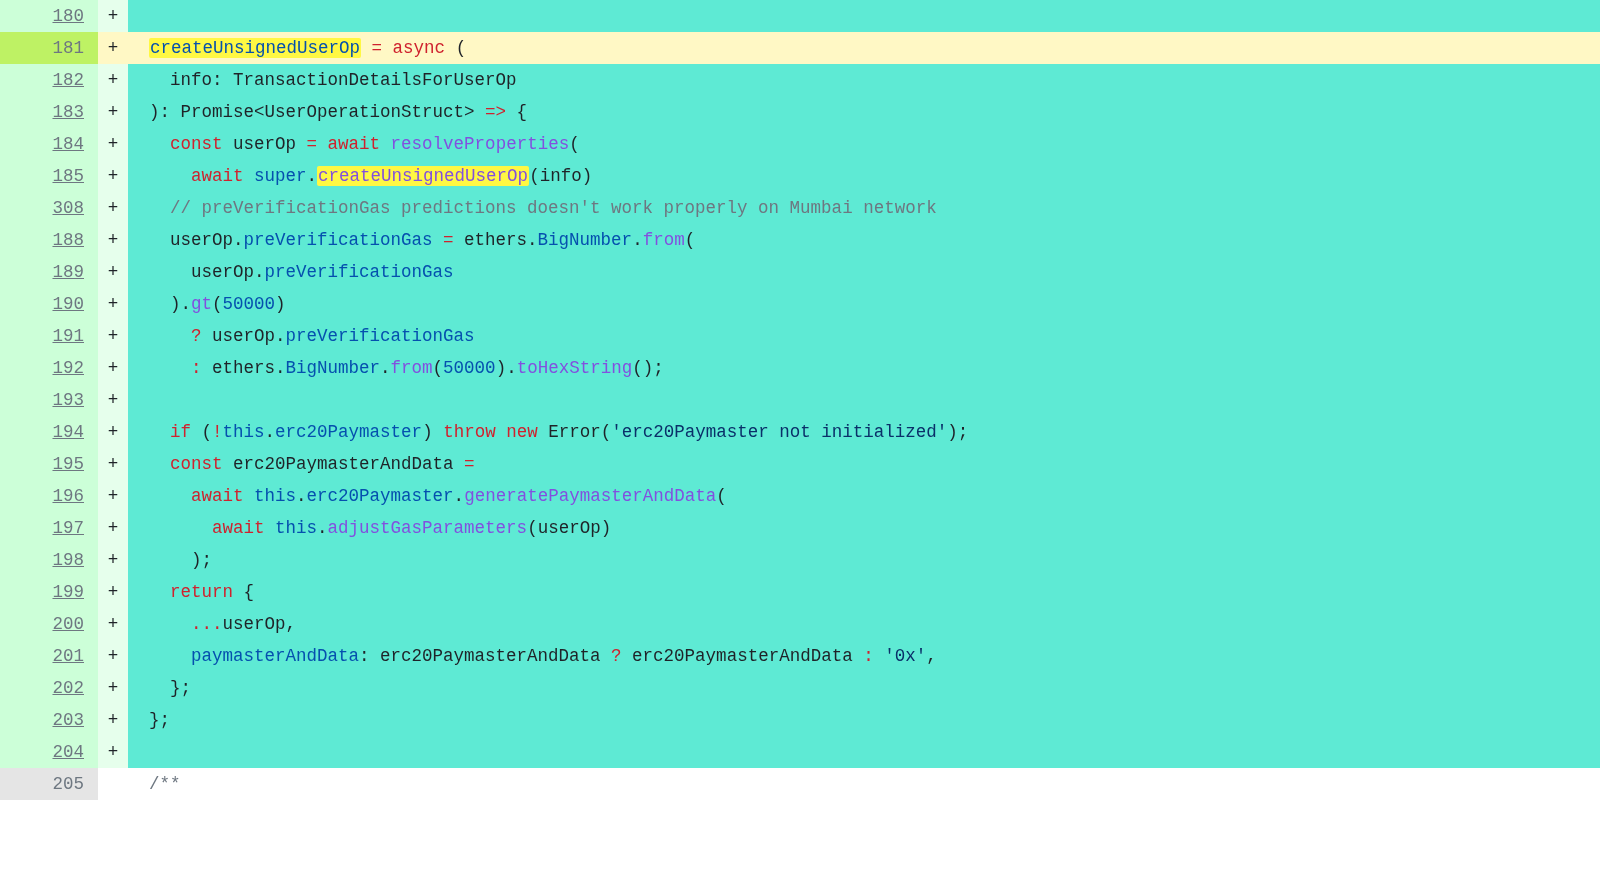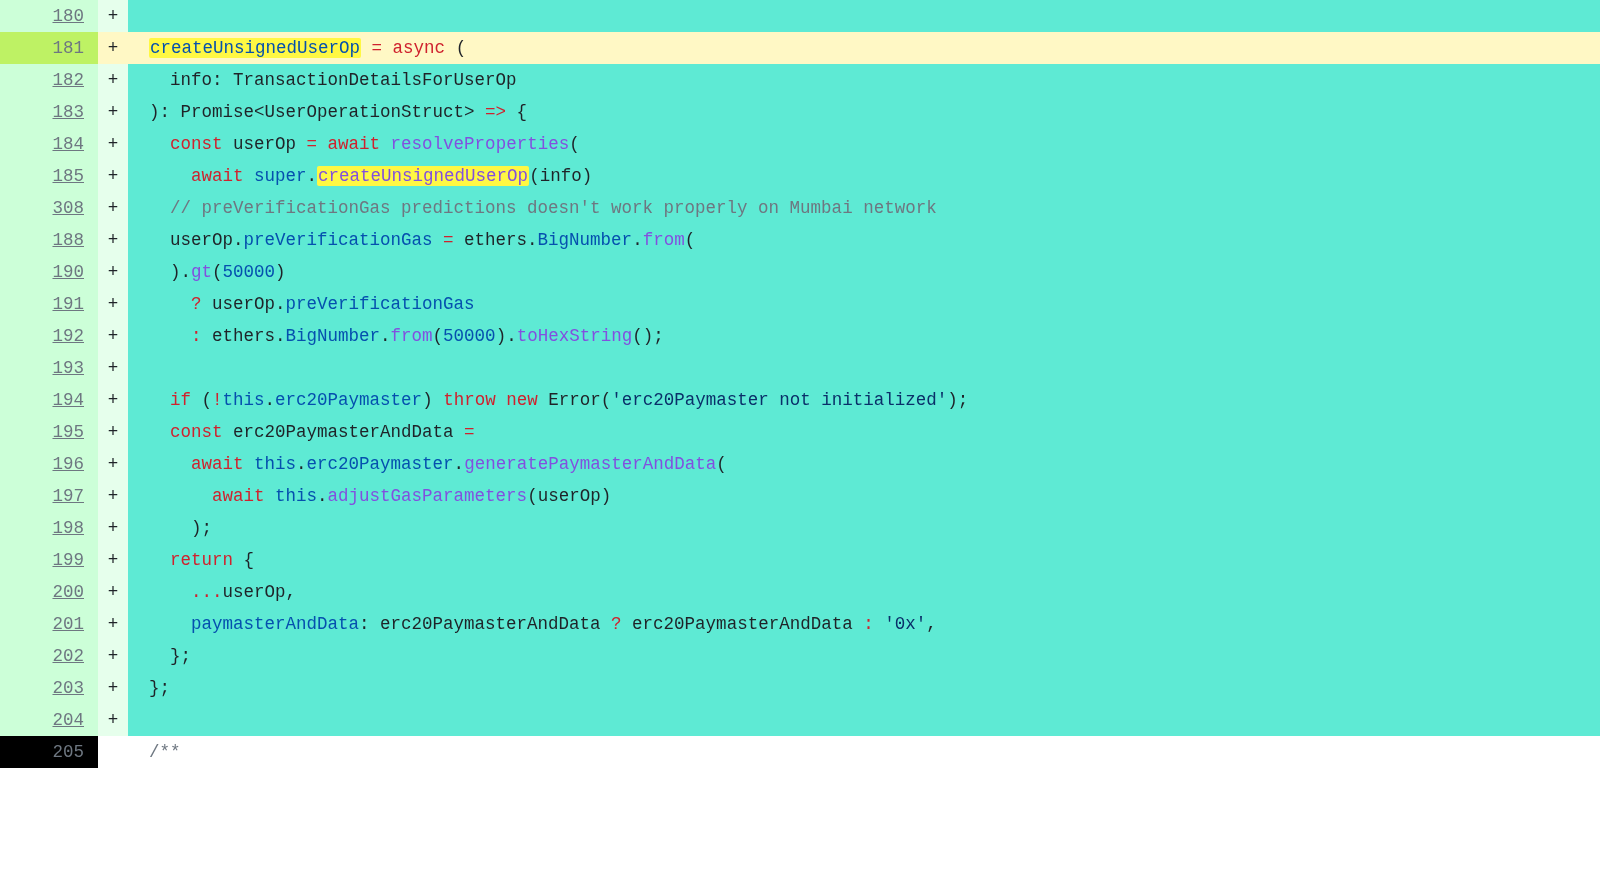--- a/index.html
+++ b/index.html
@@ -45,21 +45,21 @@
   }
   
   .row-added .line-num { background: #ccffd8; text-decoration: underline; }
   .row-added .marker   { background: #e6ffec; }
   .row-added .code-cell{ background: #5eead4; }
   
   .row-hl .line-num { background: #bef264; }
   .row-hl .marker   { background: #fff8c5; }
   .row-hl .code-cell{ background: #fff8c5; margin-top: 48px; }
   
-  .row-ctx .line-num { background: #000000; }
+  .row-ctx .line-num { background: #e5e5e5; }
   .row-ctx .marker   { background: #ffffff; }
   .row-ctx .code-cell{ background: #ffffff; }
 
   .hl-word {
     background: #fff843;
     border-radius: 2px;
     padding: 0 1px;
   }
 
   
@@ -110,20 +110,25 @@
         <td class="line-num">308</td>
         <td class="marker">+</td>
         <td class="code-cell"><span class="c-text">    </span><span class="c-gray">// preVerificationGas predictions doesn't work properly on Mumbai network</span></td>
       </tr>
       <tr class="diff-row row-added">
         <td class="line-num">188</td>
         <td class="marker">+</td>
         <td class="code-cell"><span class="c-text">    userOp.</span><span class="c-blue">preVerificationGas</span><span class="c-text"> </span><span class="c-red">=</span><span class="c-text"> ethers.</span><span class="c-blue">BigNumber</span><span class="c-text">.</span><span class="c-purple">from</span><span class="c-text">(</span></td>
       </tr>
       <tr class="diff-row row-added">
+        <td class="line-num">189</td>
+        <td class="marker">+</td>
+        <td class="code-cell"><span class="c-text">      userOp.</span><span class="c-blue">preVerificationGas</span></td>
+      </tr>
+      <tr class="diff-row row-added">
         <td class="line-num">190</td>
         <td class="marker">+</td>
         <td class="code-cell"><span class="c-text">    ).</span><span class="c-purple">gt</span><span class="c-text">(</span><span class="c-num">50000</span><span class="c-text">)</span></td>
       </tr>
       <tr class="diff-row row-added">
         <td class="line-num">191</td>
         <td class="marker">+</td>
         <td class="code-cell"><span class="c-text">      </span><span class="c-red">?</span><span class="c-text"> userOp.</span><span class="c-blue">preVerificationGas</span></td>
       </tr>
       <tr class="diff-row row-added">

